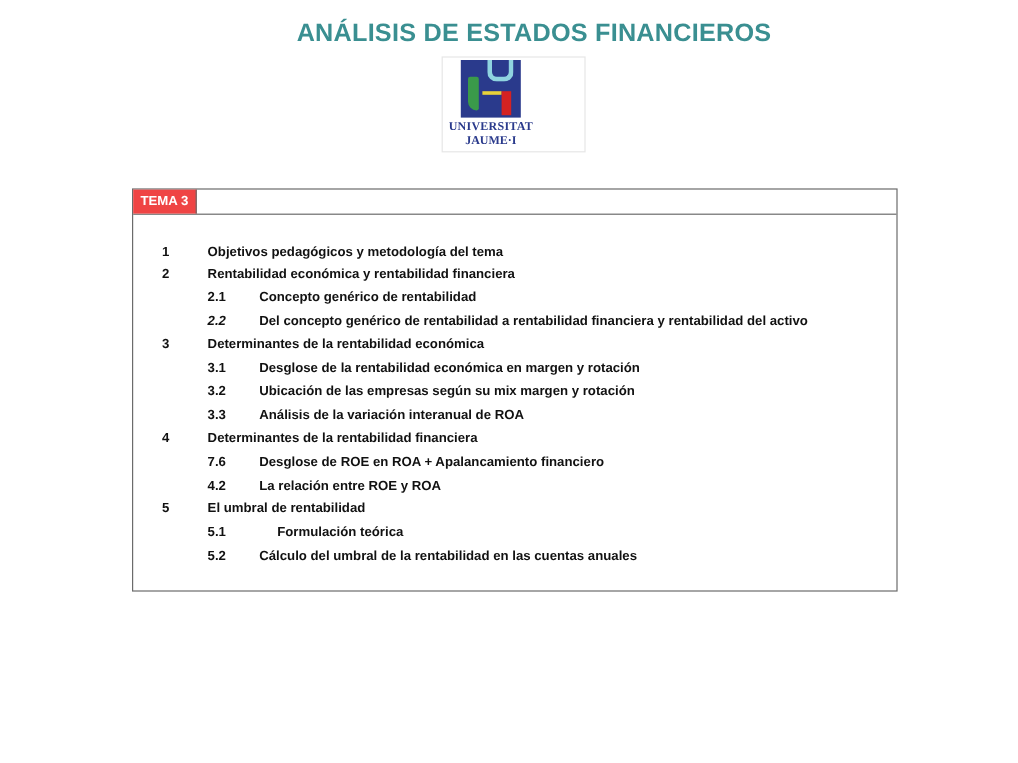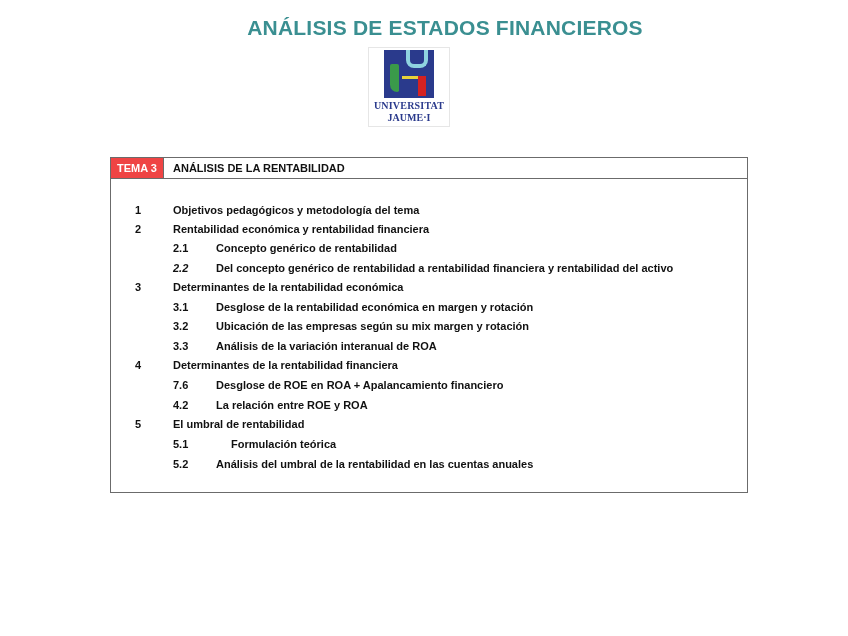--- a/index.html
+++ b/index.html
@@ -1,21 +1,21 @@
 <!DOCTYPE html>
 <html><head>
 <meta charset="utf-8">
 <style>
   html, body { margin:0; padding:0; }
   body { width:848px; height:636px; background:#ffffff; position:relative; overflow:hidden;
          font-family:"Liberation Sans", sans-serif; }
   .title { position:absolute; left:0; width:890px; top:16px; text-align:center;
            font-size:21px; font-weight:bold; color:#3a8f91; letter-spacing:0.2px; }
   .logo { position:absolute; left:368px; top:47px; width:80px; height:78px; background:#fff;
-          border:1px solid #e6e6e6; }
+          border:1px solid #e6e6e6;padding-left:38px; }
   .logo .sq { position:absolute; left:15px; top:2px; width:50px; height:48px; background:#2a3a8c; }
   .logo .u { position:absolute; left:37px; top:2px; width:14px; height:14px; border:4px solid #8fd3e0;
              border-top:none; border-radius:0 0 8px 8px; }
   .logo .j { position:absolute; left:21px; top:16px; width:9px; height:28px; background:#3a9a4a;
              border-radius:2px 2px 2px 8px; }
   .logo .bar { position:absolute; left:49px; top:28px; width:8px; height:20px; background:#d42222; }
   .logo .ybar { position:absolute; left:33px; top:28px; width:16px; height:3px; background:#e8d23a; }
   .logo .t1 { position:absolute; left:0; width:80px; top:52px; text-align:center; font-family:"Liberation Serif", serif;
               font-size:10px; color:#2a3a8c; font-weight:bold; letter-spacing:0.2px; }
   .logo .t2 { position:absolute; left:0; width:80px; top:64px; text-align:center; font-family:"Liberation Serif", serif;
@@ -39,21 +39,20 @@
   <div class="j"></div>
   <div class="ybar"></div>
   <div class="bar"></div>
   <div class="t1">UNIVERSITAT</div>
   <div class="t2">JAUME·I</div>
 </div>
 
 <div class="box">
   <div class="hdr">
     <div class="tema">TEMA 3</div>
-    <div class="htitle">ANÁLISIS DE LA RENTABILIDAD</div>
   </div>
   <div id="rows">
       <div class="row" style="top: 46px; left: 0px;">
         <span class="num" style="left: 24px;">1</span>
         <span class="num" style="left: 62px;">Objetivos pedagógicos y metodología del tema</span>
       </div>
       <div class="row" style="top: 65px; left: 0px;">
         <span class="num" style="left: 24px;">2</span>
         <span class="num" style="left: 62px;">Rentabilidad económica y rentabilidad financiera</span>
       </div>
@@ -96,16 +95,16 @@
       <div class="row" style="top: 260px; left: 0px;">
         <span class="num" style="left: 24px;">5</span>
         <span class="num" style="left: 62px;">El umbral de rentabilidad</span>
       </div>
       <div class="row" style="top: 280px; left: 0px;">
         <span class="num" style="left: 62px;">5.1</span>
         <span class="num" style="left: 120px; text-align: right;">Formulación teórica</span>
       </div>
       <div class="row" style="top: 300px; left: 0px;">
         <span class="num" style="left: 62px;">5.2</span>
-        <span class="num" style="left: 105px;">Análisis del umbral de la rentabilidad en las cuentas anuales</span>
+        <span class="num" style="left: 105px;">Cálculo del umbral de la rentabilidad en las cuentas anuales</span>
       </div>
     </div>
 </div>
 
 </body></html>

